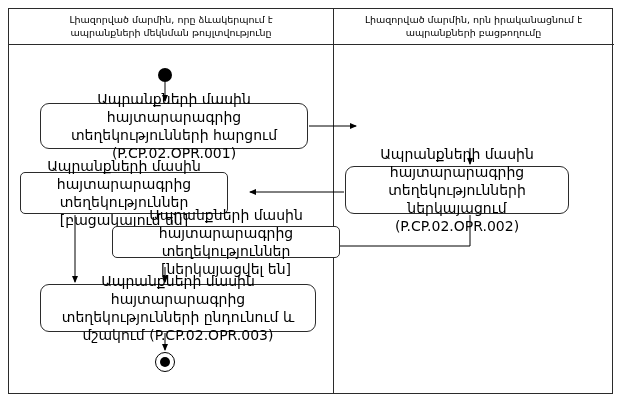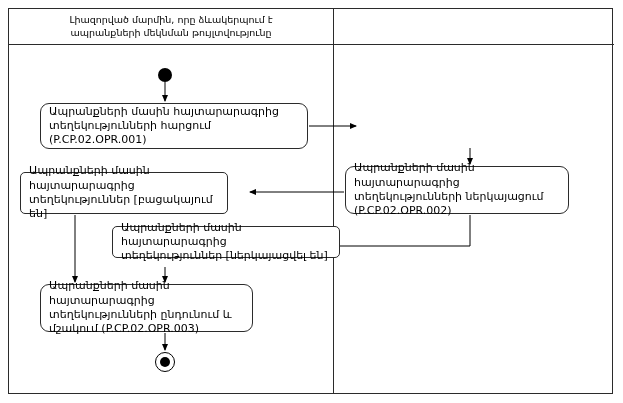--- a/index.html
+++ b/index.html
@@ -19,31 +19,31 @@
     position: absolute; top: 9px; height: 35px;
     display: flex; align-items: center; justify-content: center;
     text-align: center; font-size: 9.5px; line-height: 1.35; box-sizing: border-box;
     z-index: 2;
   }
   .lane-header.l1 { left: 9px;   width: 324px; padding: 0 36px; }
   .lane-header.l2 { left: 334px; width: 279px; padding: 0 26px; }
   .node {
     position: absolute; border: 1px solid #2b2b2b; background: #fff;
     display: flex; align-items: center; justify-content: center;
-    text-align: left; font-size: 11px; line-height: 1.3;
+    text-align: center; font-size: 14px; line-height: 1.3;
     padding: 2px 8px; box-sizing: border-box; z-index: 2;
   }
   .activity { border-radius: 9px; }
   .state    { border-radius: 5px; }
   #opr001          { left: 40px;  top: 103px; width: 268px; height: 46px; }
   #state-requested { left: 358px; top: 104px; width: 224px; height: 43px; }
   #opr002          { left: 345px; top: 166px; width: 224px; height: 48px; }
   #state-absent    { left: 20px;  top: 172px; width: 208px; height: 42px; }
   #state-submitted { left: 112px;  top: 226px; width: 228px; height: 32px; }
-  #opr003          { left: 40px;  top: 284px; width: 213px; height: 48px; }
+  #opr003          { left: 40px;  top: 284px; width: 276px; height: 48px; }
   .start-node {
     position: absolute; left: 158px; top: 68px; width: 14px; height: 14px;
     border-radius: 50%; background: #000; z-index: 2;
   }
   .end-node {
     position: absolute; left: 155px; top: 352px; width: 20px; height: 20px;
     border-radius: 50%; border: 1.5px solid #000; box-sizing: border-box;
     background: #fff; display: flex; align-items: center; justify-content: center; z-index: 2;
   }
   .end-node-inner { width: 10px; height: 10px; border-radius: 50%; background: #000; }
@@ -52,20 +52,21 @@
 </head>
 <body>
 
 <div class="stage">
 
   <div class="frame"></div>
   <div class="lane-divider"></div>
   <div class="header-line"></div>
 
   <div class="lane-header l1">Լիազորված մարմին, որը ձևակերպում է ապրանքների մեկնման թույլտվությունը</div>
+  <div class="lane-header l2">Լիազորված մարմին, որն իրականացնում է ապրանքների բացթողումը</div>
 
   <svg class="connectors" width="623" height="403" viewBox="0 0 623 403">
     <defs>
       <marker id="arr" markerWidth="8" markerHeight="8" refX="6" refY="3" orient="auto" markerUnits="userSpaceOnUse">
         <path d="M0 0 L7 3 L0 6 Z" fill="#000"></path>
       </marker>
     </defs>
     <path d="M165 82 V101" stroke="#000" stroke-width="1" fill="none" marker-end="url(#arr)"></path>
     <path d="M309 126 H356" stroke="#000" stroke-width="1" fill="none" marker-end="url(#arr)"></path>
     <path d="M470 148 V164" stroke="#000" stroke-width="1" fill="none" marker-end="url(#arr)"></path>

